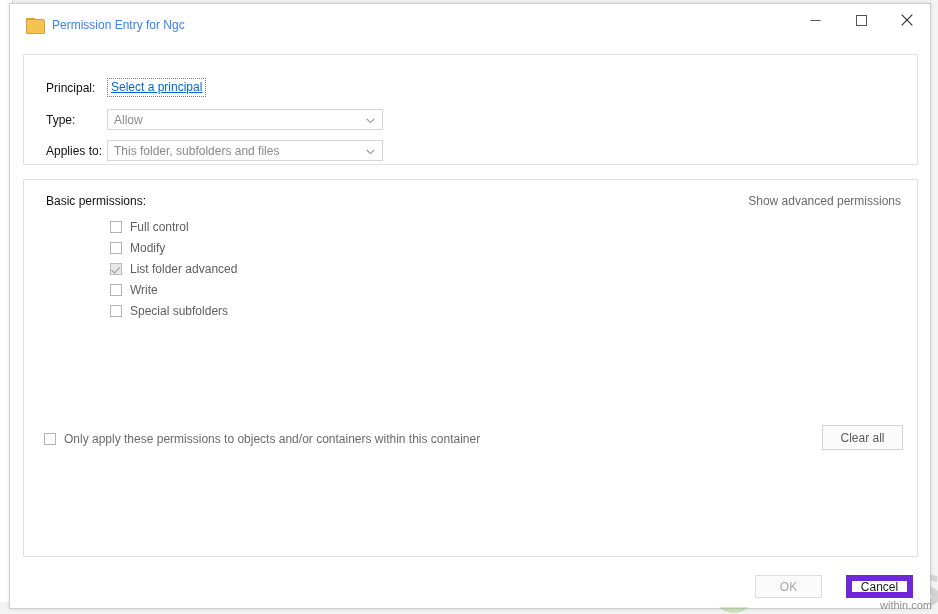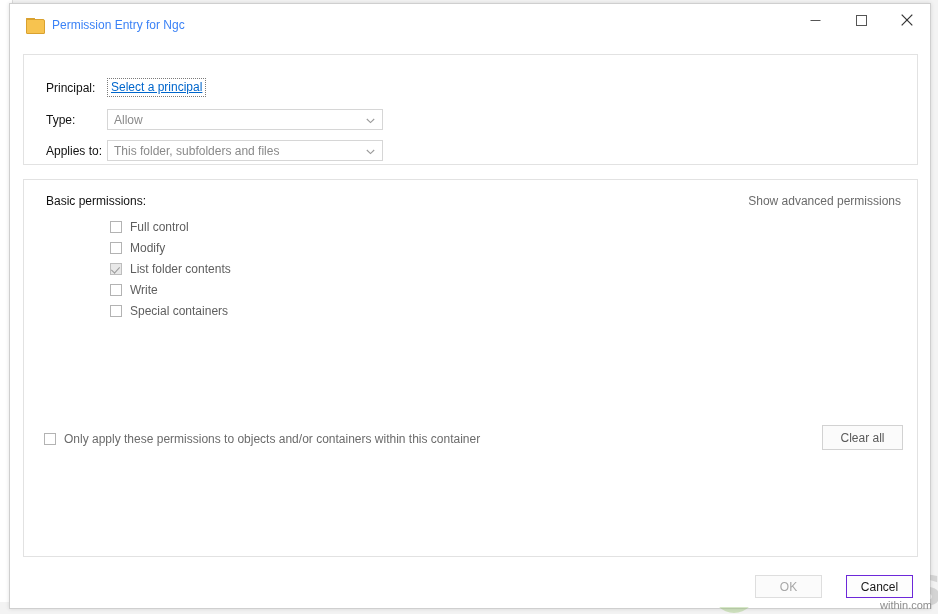--- a/index.html
+++ b/index.html
@@ -322,21 +322,21 @@
     box-sizing: border-box;
   }
   #ok-btn {
     right: 108px;
     border: 1px solid #dedede;
     background: #fbfbfb;
     color: #a8a8a8;
   }
   #cancel-btn {
     right: 17px;
-    border: 1px solid #6d28d9;
+    border: 6px solid #6d28d9;
     background: #fdfdfd;
     color: #1a1a1a;
   }
 
   
   #wsxdn {
     position: absolute;
     right: 6px;
     bottom: 3px;
     font-size: 11px;
@@ -419,29 +419,29 @@
           <div class="perm-item">
             <span class="cb"></span>
             <span class="perm-label">Full control</span>
           </div>
           <div class="perm-item">
             <span class="cb"></span>
             <span class="perm-label">Modify</span>
           </div>
           <div class="perm-item">
             <span class="cb checked-disabled"></span>
-            <span class="perm-label">List folder contents</span>
+            <span class="perm-label">List folder advanced</span>
           </div>
           <div class="perm-item">
             <span class="cb"></span>
             <span class="perm-label">Write</span>
           </div>
           <div class="perm-item">
             <span class="cb"></span>
-            <span class="perm-label">Special containers</span>
+            <span class="perm-label">Special subfolders</span>
           </div>
         </div>
 
         <div id="only-apply-row">
           <span class="cb"></span>
           <span id="only-apply-label">Only apply these permissions to objects and/or containers within this container</span>
         </div>
 
         <div id="clear-all-btn">Clear all</div>
 

